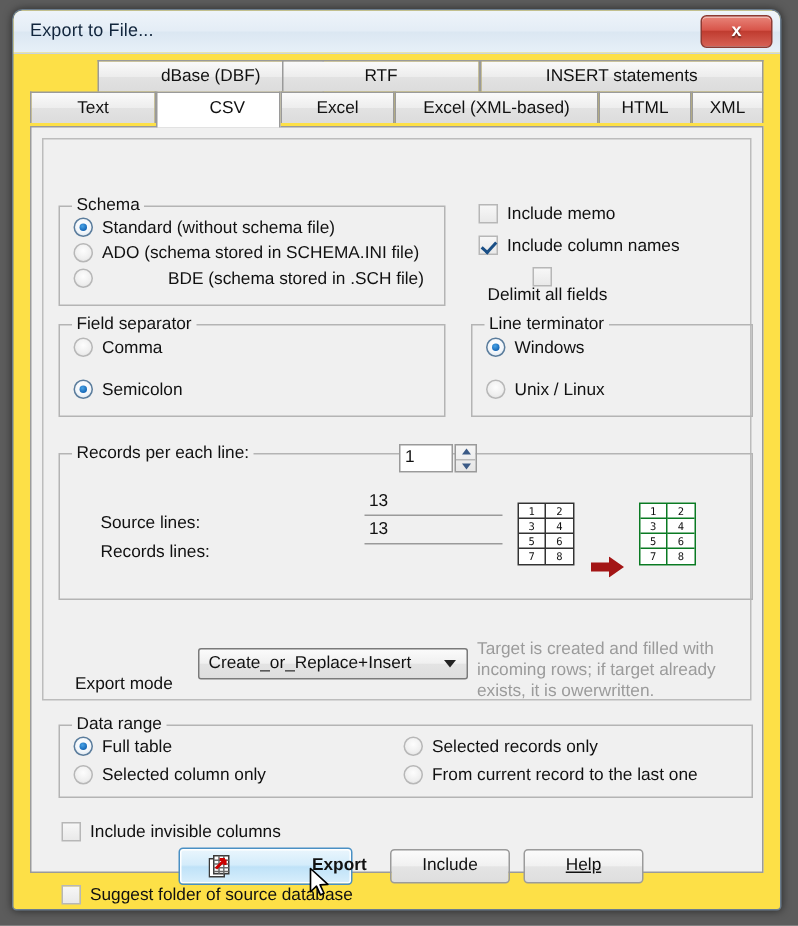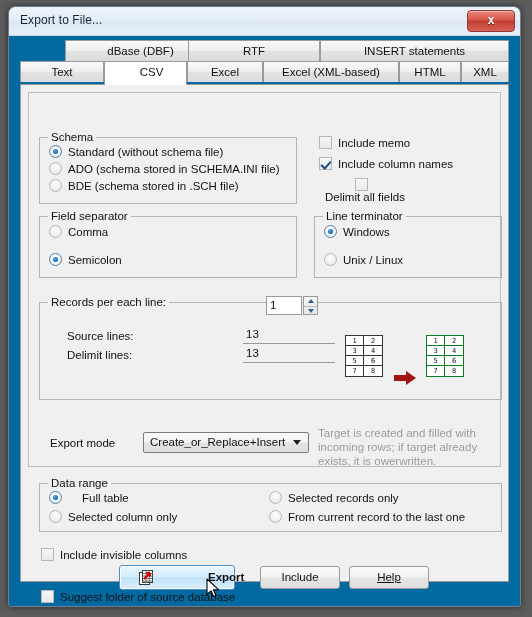--- a/index.html
+++ b/index.html
@@ -14,21 +14,21 @@
     font-family: "Liberation Sans", sans-serif;
     font-size: 11px;
     color: #000;
   }
 
   
   #window {
     position: absolute;
     left: 8px; top: 6px;
     width: 513px; height: 601px;
-    background: #0369a1;
+    background: #fde047;
     border: 1px solid #6b7d8e;
     border-radius: 7px 7px 3px 3px;
     box-shadow: 0 0 6px rgba(0,0,0,0.55);
     box-sizing: border-box;
   }
   #titlebar {
     position: relative;
     height: 28px;
     background: linear-gradient(to bottom, #eef4fa 0%, #e4edf6 48%, #dbe7f2 52%, #e7f0f8 100%);
     border-radius: 6px 6px 0 0;
@@ -168,20 +168,21 @@
     font-size: 11.5px;
     color: #111;
   }
 
   
   .plainlbl {
     position: absolute;
     font-size: 11.5px;
     color: #111;
     white-space: nowrap;
+    margin-top: 13px;
   }
   .ro-field {
     position: absolute;
     background: #f0f0f0;
     border: none;
     border-bottom: 1px solid #9a9a9a;
     box-sizing: border-box;
     font-family: "Liberation Sans", sans-serif;
     font-size: 11.5px;
     color: #111;
@@ -248,22 +249,22 @@
   .minigrid.green .cell:nth-child(7), .minigrid.green .cell:nth-child(8) { border-bottom: none; }
   #arrow-icon {
     position: absolute;
     left: 373px; top: 286px;
     width: 22px; height: 14px;
   }
 
   
   #export-mode-combo {
     position: absolute;
-    left: 122px; top: 347px;
-    width: 166px; height: 21px;
+    left: 111px; top: 347px;
+    width: 180px; height: 21px;
     background: linear-gradient(to bottom, #fbfbfb 0%, #f0f0f0 48%, #e3e3e3 52%, #dedede 100%);
     border: 1px solid #7a7a7a;
     border-radius: 2px;
     box-sizing: border-box;
     cursor: pointer;
   }
   #export-mode-combo .val {
     position: absolute;
     left: 6px; top: 3px;
     font-size: 11.5px;
@@ -379,21 +380,21 @@
         <div class="legend">Schema</div>
       </div>
       <div class="opt" style="left:28px; top:60px;">
         <span class="radio on"></span>
         <span class="lbl">Standard (without schema file)</span>
       </div>
       <div class="opt" style="left:28px; top:77px;">
         <span class="radio"></span>
         <span class="lbl">ADO (schema stored in SCHEMA.INI file)</span>
       </div>
-      <div class="opt" style="left:28px; top:94px;">
+      <div class="opt" style="left:28px; top:94px;gap:44px;">
         <span class="radio"></span>
         <span class="lbl">BDE (schema stored in .SCH file)</span>
       </div>
 
       <div class="opt" style="left:298px; top:51px;">
         <span class="cbox"></span>
         <span class="lbl">Include memo</span>
       </div>
       <div class="opt" style="left:298px; top:72px;">
         <span class="cbox on"></span>
@@ -436,21 +437,21 @@
         <div class="half">
             <span class="arw up"></span>
           </div>
         <div class="half">
             <span class="arw down"></span>
           </div>
       </div>
 
       <div class="plainlbl" style="left:46px; top:245px;">Source lines:</div>
       <div class="ro-field" style="left:222px; top:242px; width:92px; height:17px;">13</div>
-      <div class="plainlbl" style="left:46px; top:264px;">Delimit lines:</div>
+      <div class="plainlbl" style="left:46px; top:264px;">Records lines:</div>
       <div class="ro-field" style="left:222px; top:261px; width:92px; height:17px;">13</div>
 
       <div class="minigrid black" style="left:324px; top:250px;">
         <div class="cell">1</div>
         <div class="cell">2</div>
         <div class="cell">3</div>
         <div class="cell">4</div>
         <div class="cell">5</div>
         <div class="cell">6</div>
         <div class="cell">7</div>
@@ -477,21 +478,21 @@
         <span class="val">Create_or_Replace+Insert</span>
         <span class="arrowbox">
             <span class="caret"></span>
           </span>
       </div>
       <div id="export-mode-desc">Target is created and filled with incoming rows; if target already exists, it is owerwritten.</div>
 
       <div class="group" style="left:18px; top:398px; width:463px; height:49px;">
         <div class="legend">Data range</div>
       </div>
-      <div class="opt" style="left:28px; top:406px;gap:14px;">
+      <div class="opt" style="left:28px; top:406px;">
         <span class="radio on"></span>
         <span class="lbl">Full table</span>
       </div>
       <div class="opt" style="left:248px; top:406px;">
         <span class="radio"></span>
         <span class="lbl">Selected records only</span>
       </div>
       <div class="opt" style="left:28px; top:425px;">
         <span class="radio"></span>
         <span class="lbl">Selected column only</span>

